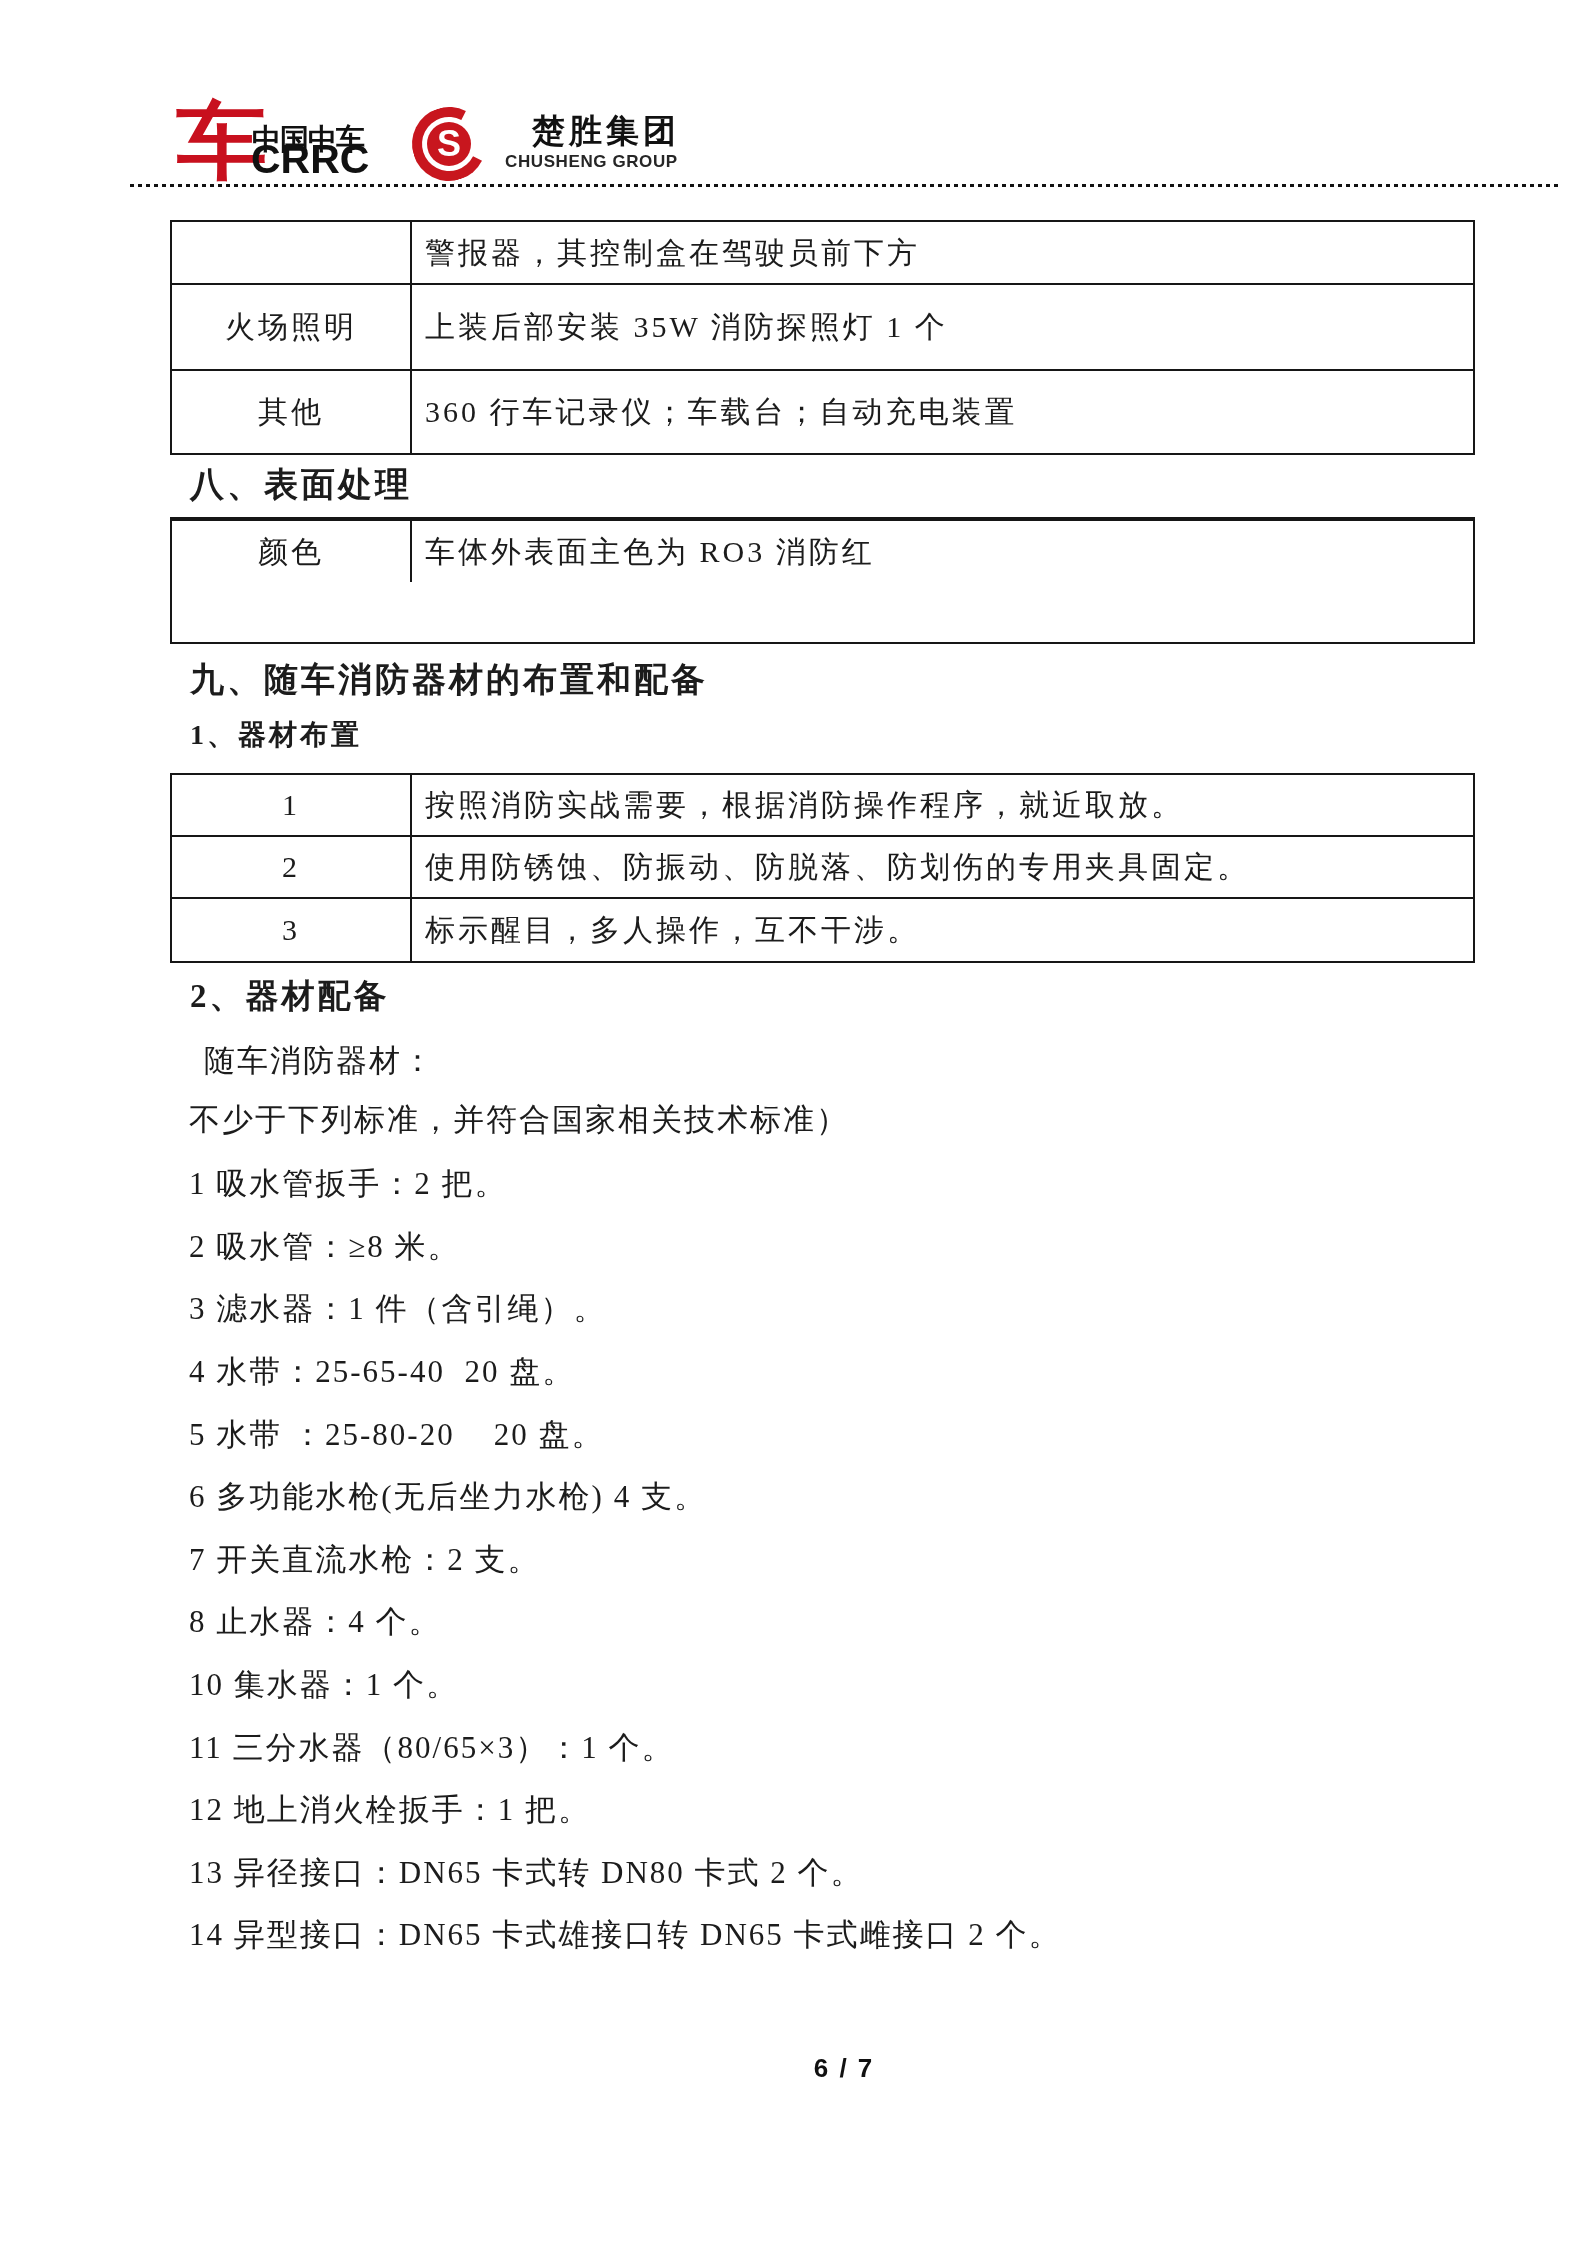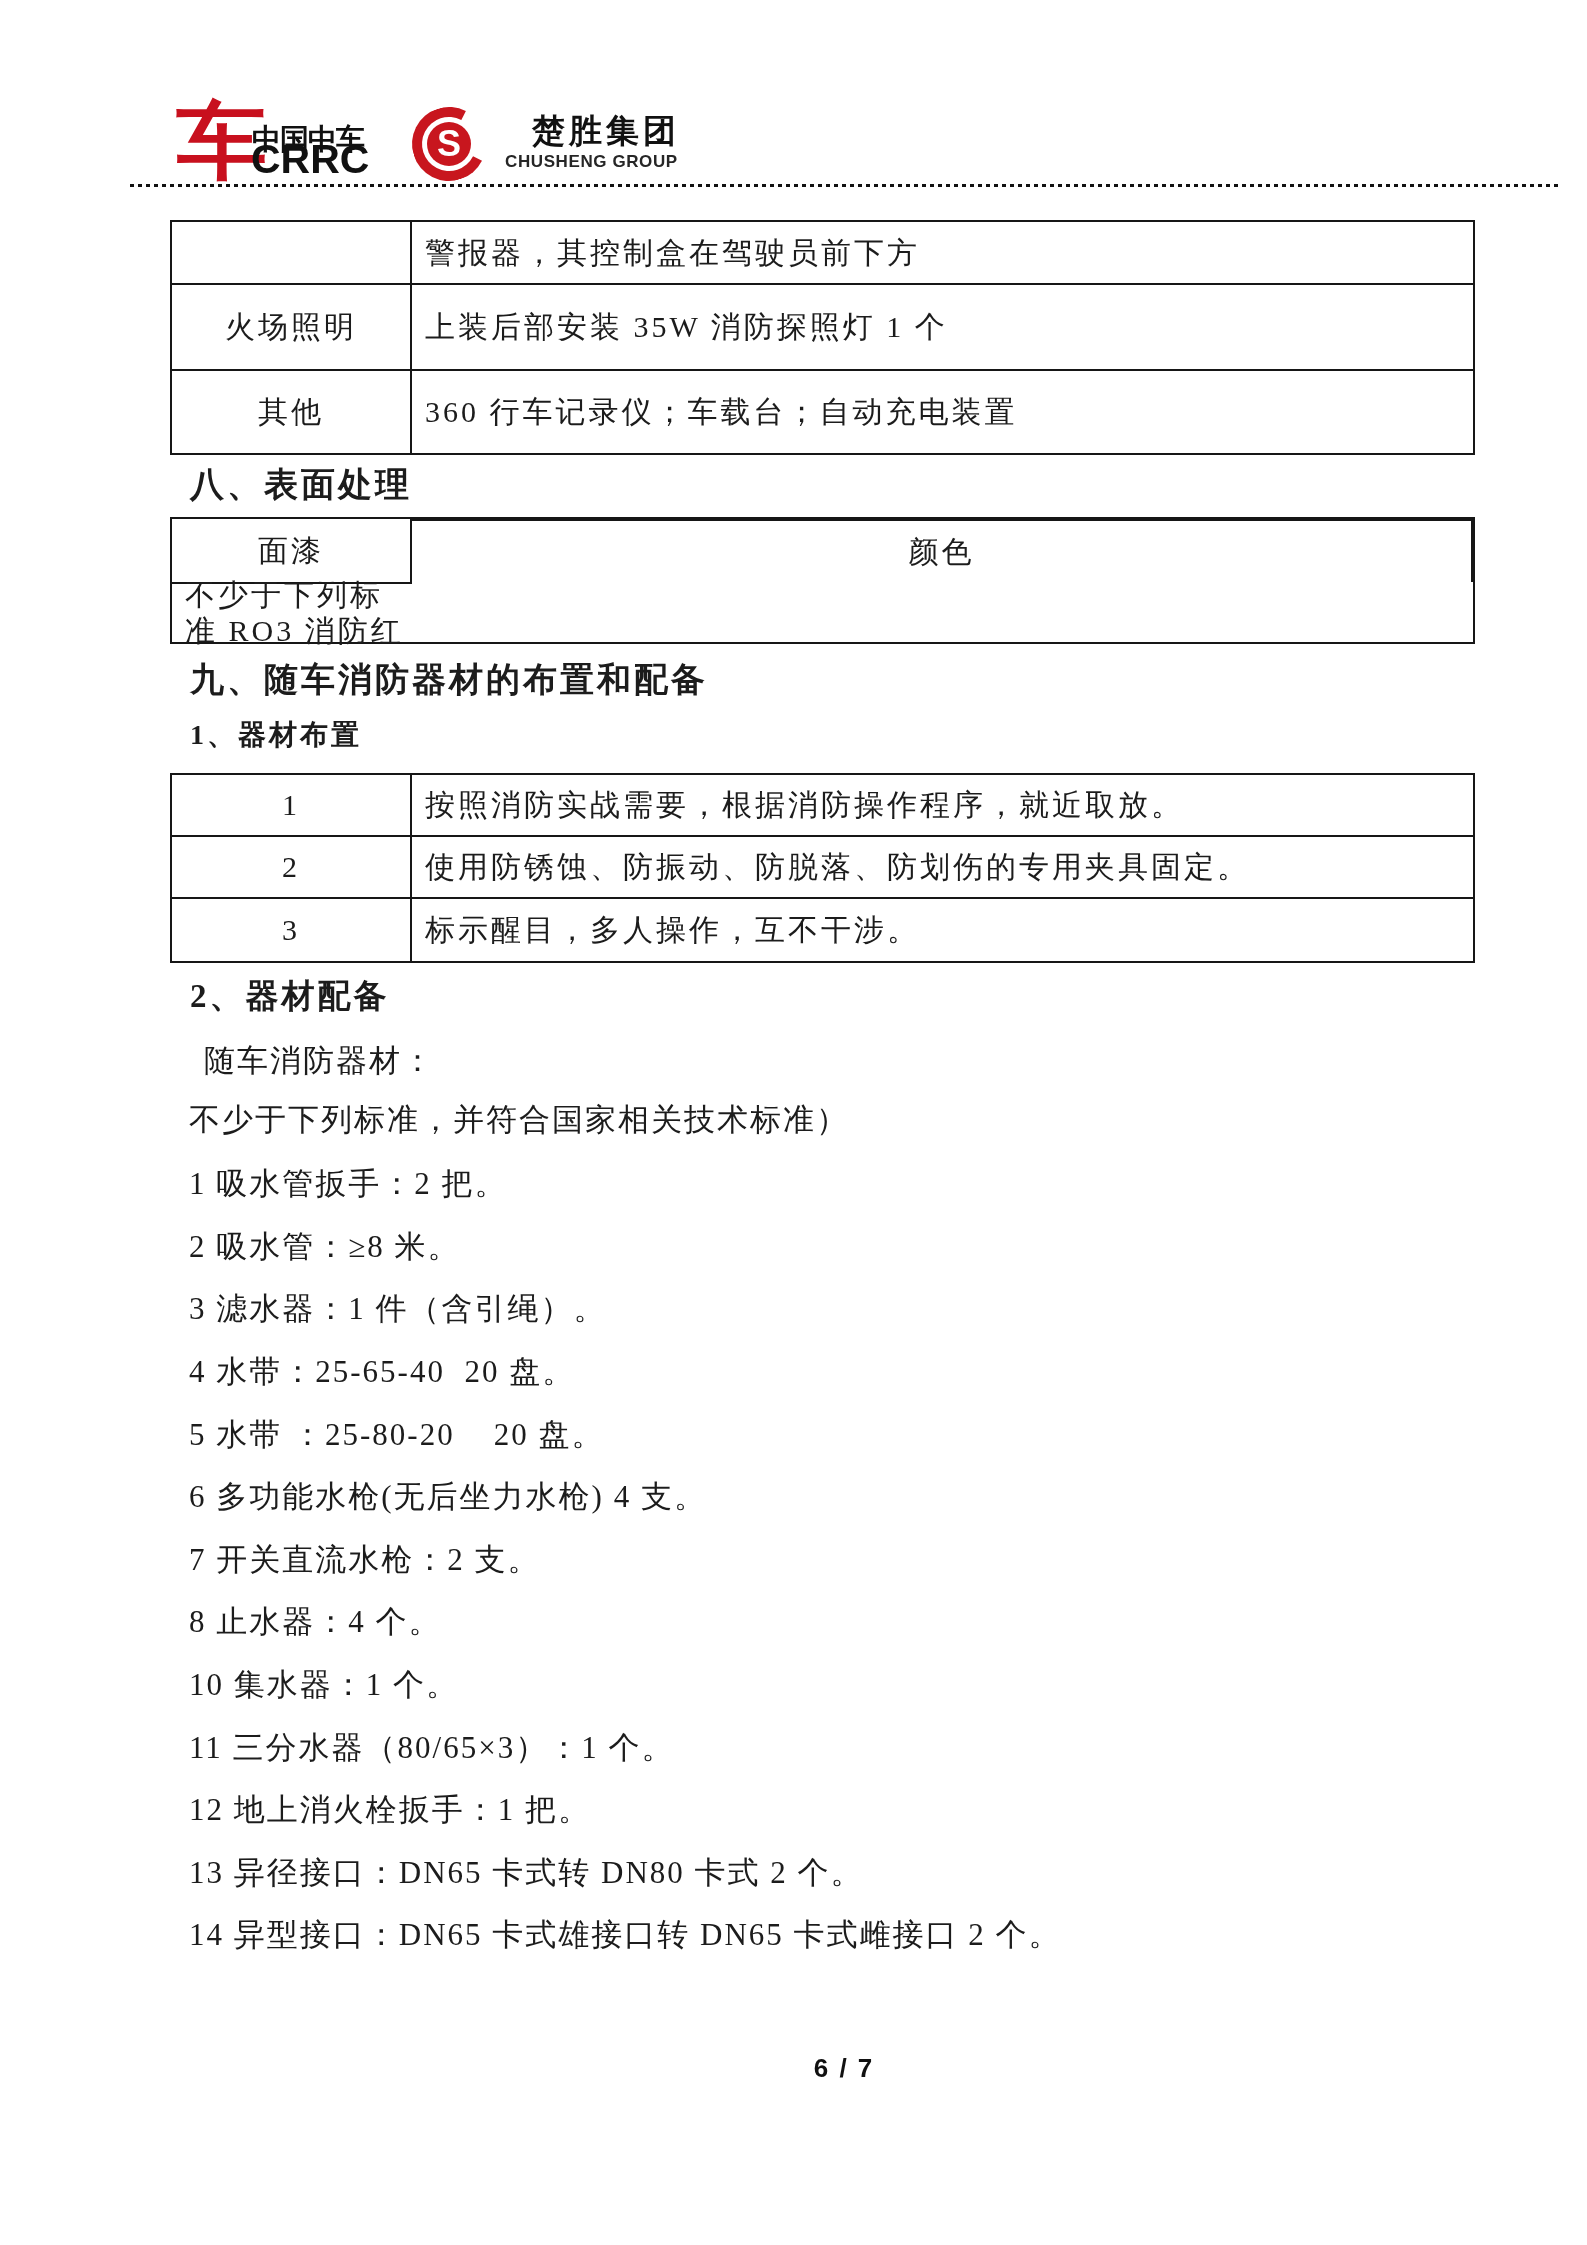--- a/index.html
+++ b/index.html
@@ -113,23 +113,22 @@
     <div class="cell c2">警报器，其控制盒在驾驶员前下方</div>
     <div class="cell c1 rt">火场照明</div>
     <div class="cell c2 rt">上装后部安装 35W 消防探照灯 1 个</div>
     <div class="cell c1 rt">其他</div>
     <div class="cell c2 rt">360 行车记录仪；车载台；自动充电装置</div>
   </div>
 
   <div class="sec-heading" id="h-sec8">八、表面处理</div>
 
   <div class="tbl" id="table-surface">
-    <div class="cell c1">面漆</div>
     <div class="cell c1 rt">颜色</div>
-    <div class="cell c2 rt">不少于下列标准 RO3 消防红</div>
+    <div class="cell c2 rt">车体外表面主色为 RO3 消防红</div>
   </div>
 
   <div class="sec-heading" id="h-sec9">九、随车消防器材的布置和配备</div>
   <div class="sec-heading" id="h-sec9-1">1、器材布置</div>
 
   <div class="tbl" id="table-arrangement">
     <div class="cell c1">1</div>
     <div class="cell c2">按照消防实战需要，根据消防操作程序，就近取放。</div>
     <div class="cell c1 rt">2</div>
     <div class="cell c2 rt">使用防锈蚀、防振动、防脱落、防划伤的专用夹具固定。</div>

